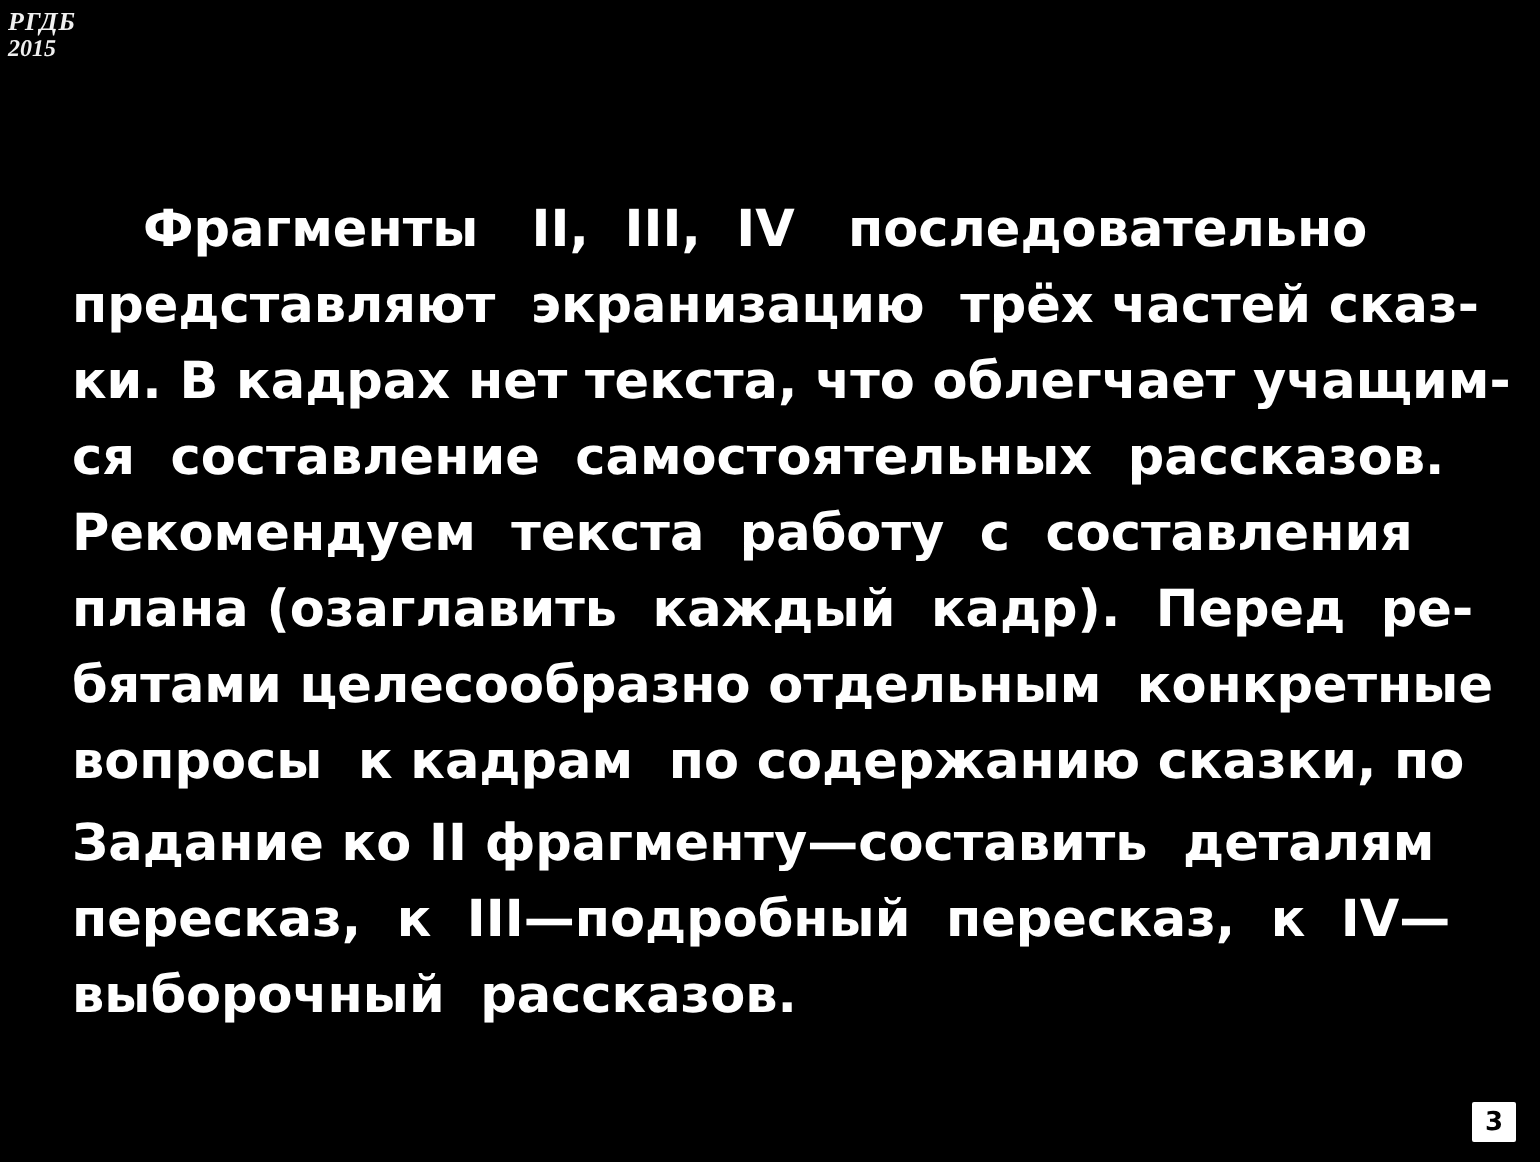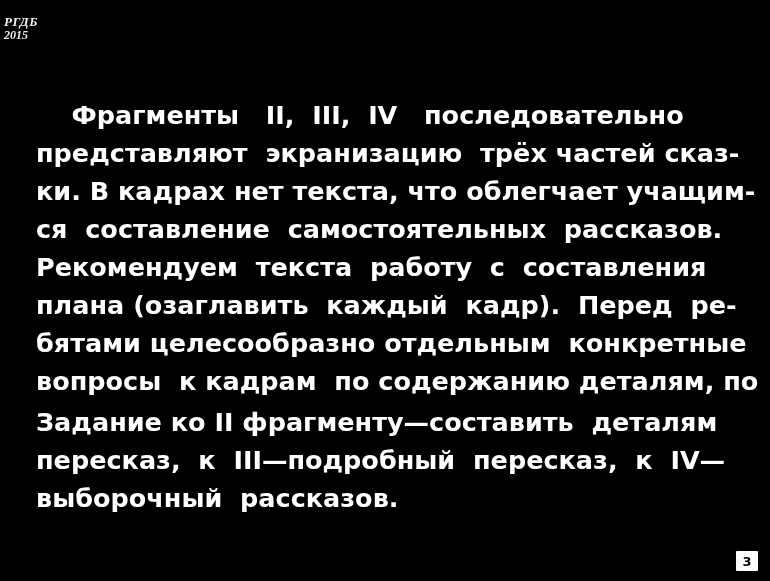--- a/index.html
+++ b/index.html
@@ -15,21 +15,21 @@
   }
   .slide {
     position: relative;
     width: 770px;
     height: 581px;
     background: #000000;
     color: #ffffff;
   }
   .watermark {
     position: absolute;
-    top: 15px;
+    top: 4px;
     left: 4px;
     font-family: "Liberation Serif", serif;
     font-style: italic;
     font-weight: bold;
     color: #f0f0f0;
     line-height: 1.05;
   }
   .watermark .wm-title {
     font-size: 13px;
     letter-spacing: 0.5px;
@@ -86,21 +86,21 @@
   </div>
 
   <div class="text-block">
     <div class="line">    Фрагменты   II,  III,  IV   последовательно</div>
     <div class="line">представляют  экранизацию  трёх частей сказ-</div>
     <div class="line">ки. В кадрах нет текста, что облегчает учащим-</div>
     <div class="line">ся  составление  самостоятельных  рассказов.</div>
     <div class="line">Рекомендуем  текста  работу  с  составления</div>
     <div class="line">плана (озаглавить  каждый  кадр).  Перед  ре-</div>
     <div class="line">бятами целесообразно отдельным  конкретные</div>
-    <div class="line">вопросы  к кадрам  по содержанию деталям, по</div>
+    <div class="line">вопросы  к кадрам  по содержанию сказки, по</div>
     <div class="para-gap"></div>
     <div class="line">Задание ко II фрагменту—составить  деталям</div>
     <div class="line">пересказ,  к  III—подробный  пересказ,  к  IV—</div>
     <div class="line">выборочный  рассказов.</div>
   </div>
 
   <div class="page-number">3</div>
 
 </div>
 

